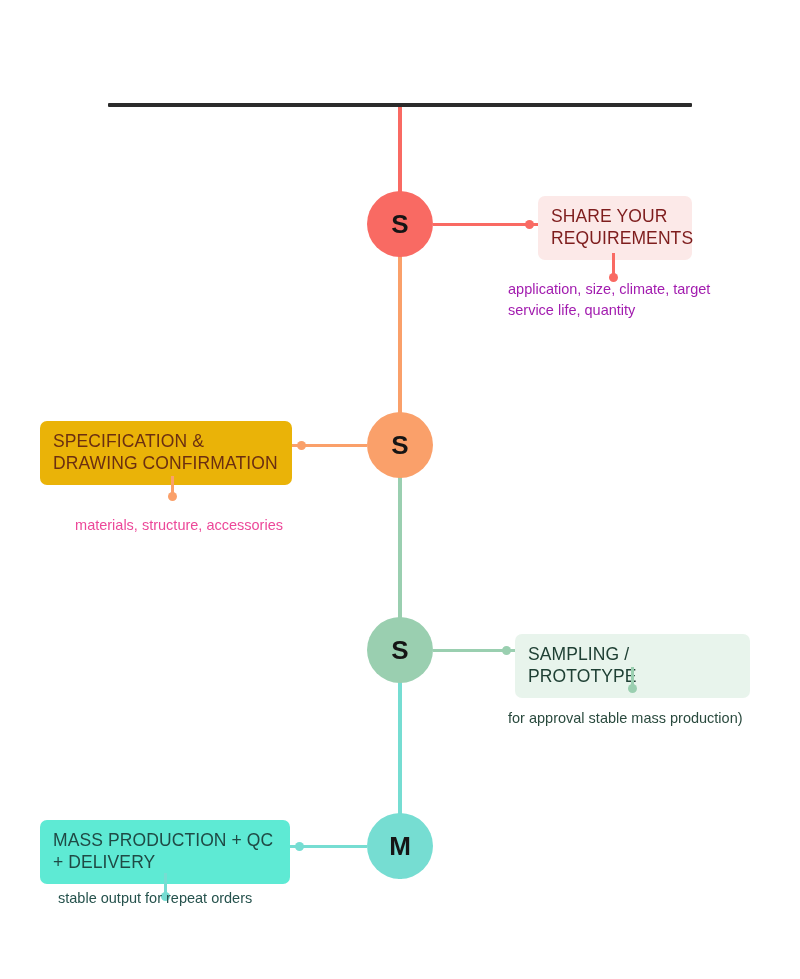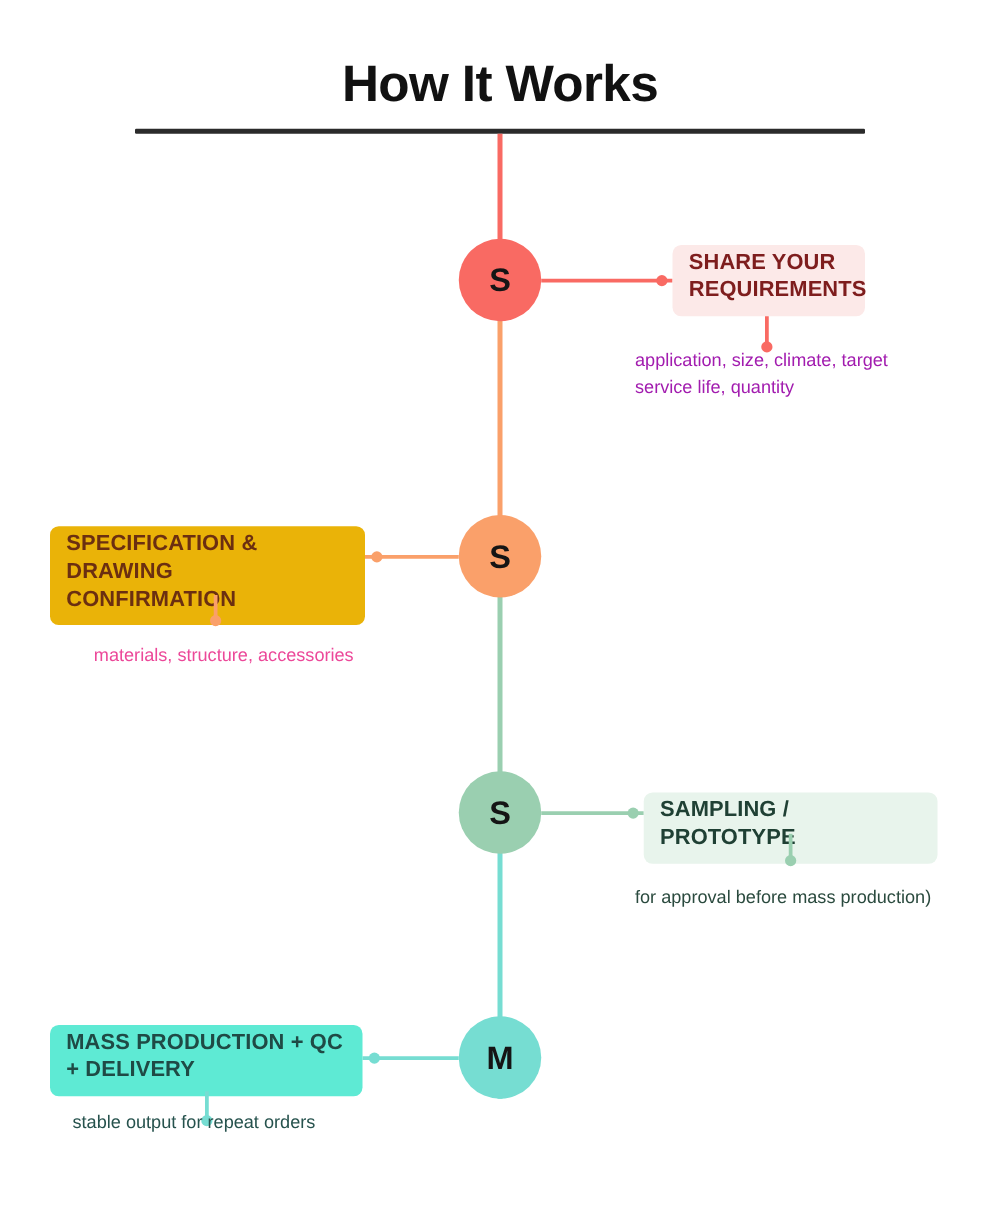--- a/index.html
+++ b/index.html
@@ -31,40 +31,39 @@
     font-size:26px;font-weight:bold;color:#151515;left:367px;
   }
 
   
   .conn{position:absolute;height:3px;}
   .conn-dot{position:absolute;width:9px;height:9px;border-radius:50%;}
 
   
   .box{
     position:absolute;border-radius:7px;
-    padding:2px 13px 10px 13px;box-sizing:border-box;
-    font-size:17.5px;font-weight:bold;line-height:1.28;
+    padding:9px 13px 10px 13px;box-sizing:border-box;
+    font-size:17.5px;font-weight:normal;line-height:1.28;
     letter-spacing:0.1px;
   }
 
   
   .drop{position:absolute;width:3px;}
   .drop-dot{position:absolute;width:9px;height:9px;border-radius:50%;}
 
   
   .caption{
     position:absolute;font-size:14.5px;line-height:1.42;font-weight:normal;
   }
 </style>
 </head>
 <body>
 
 <div id="stage">
 
-  <div class="title">How It Works</div>
   <div class="title-rule"></div>
 
   <div id="spines">
       <div class="spine" style="top: 107px; height: 117px; background: rgb(249, 106, 99);"></div>
       <div class="spine" style="top: 224px; height: 221px; background: rgb(250, 160, 106);"></div>
       <div class="spine" style="top: 445px; height: 205px; background: rgb(154, 207, 176);"></div>
       <div class="spine" style="top: 650px; height: 229px; background: rgb(118, 221, 210);"></div>
     </div>
   <div id="steps">
       <div class="node" style="top: 191px; background: rgb(249, 106, 99);">S</div>
@@ -80,21 +79,21 @@
       <div class="box" style="left: 40px; top: 421px; width: 252px; min-height: 55px; background: #eab308; color: rgb(107, 47, 17);">SPECIFICATION &amp; DRAWING CONFIRMATION</div>
       <div class="drop" style="left: 170.5px; top: 476px; height: 20px; background: rgb(250, 160, 106);"></div>
       <div class="drop-dot" style="left: 167.5px; top: 491.5px; background: rgb(250, 160, 106);"></div>
       <div class="caption" style="left: 64px; top: 515px; width: 230px; text-align: center; color: #ec4899;">materials, structure, accessories</div>
       <div class="node" style="top: 617px; background: rgb(154, 207, 176);">S</div>
       <div class="conn" style="left: 433px; width: 82px; top: 649px; background: rgb(154, 207, 176);"></div>
       <div class="conn-dot" style="left: 501.5px; top: 645.5px; background: rgb(154, 207, 176);"></div>
       <div class="box" style="left: 515px; top: 634px; width: 235px; min-height: 33px; background: rgb(232, 244, 236); color: rgb(31, 64, 52);">SAMPLING / PROTOTYPE</div>
       <div class="drop" style="left: 630.5px; top: 667px; height: 21px; background: rgb(154, 207, 176);"></div>
       <div class="drop-dot" style="left: 627.5px; top: 683.5px; background: rgb(154, 207, 176);"></div>
-      <div class="caption" style="left: 508px; top: 708px; width: 250px; text-align: left; color: rgb(42, 74, 62);">for approval before mass production)</div>
+      <div class="caption" style="left: 508px; top: 708px; width: 250px; text-align: left; color: rgb(42, 74, 62);">for approval stable mass production)</div>
       <div class="node" style="top: 813px; background: rgb(118, 221, 210);">M</div>
       <div class="conn" style="left: 290px; width: 77px; top: 845px; background: rgb(118, 221, 210);"></div>
       <div class="conn-dot" style="left: 294.5px; top: 841.5px; background: rgb(118, 221, 210);"></div>
       <div class="box" style="left: 40px; top: 820px; width: 250px; min-height: 53px; background: #5eead4; color: rgb(31, 74, 69);">MASS PRODUCTION + QC + DELIVERY</div>
       <div class="drop" style="left: 163.5px; top: 873px; height: 23px; background: rgb(118, 221, 210);"></div>
       <div class="drop-dot" style="left: 160.5px; top: 891.5px; background: rgb(118, 221, 210);"></div>
       <div class="caption" style="left: 58px; top: 888px; width: 230px; text-align: left; color: rgb(38, 82, 77);">stable output for repeat orders</div>
     </div>
 
 </div>

